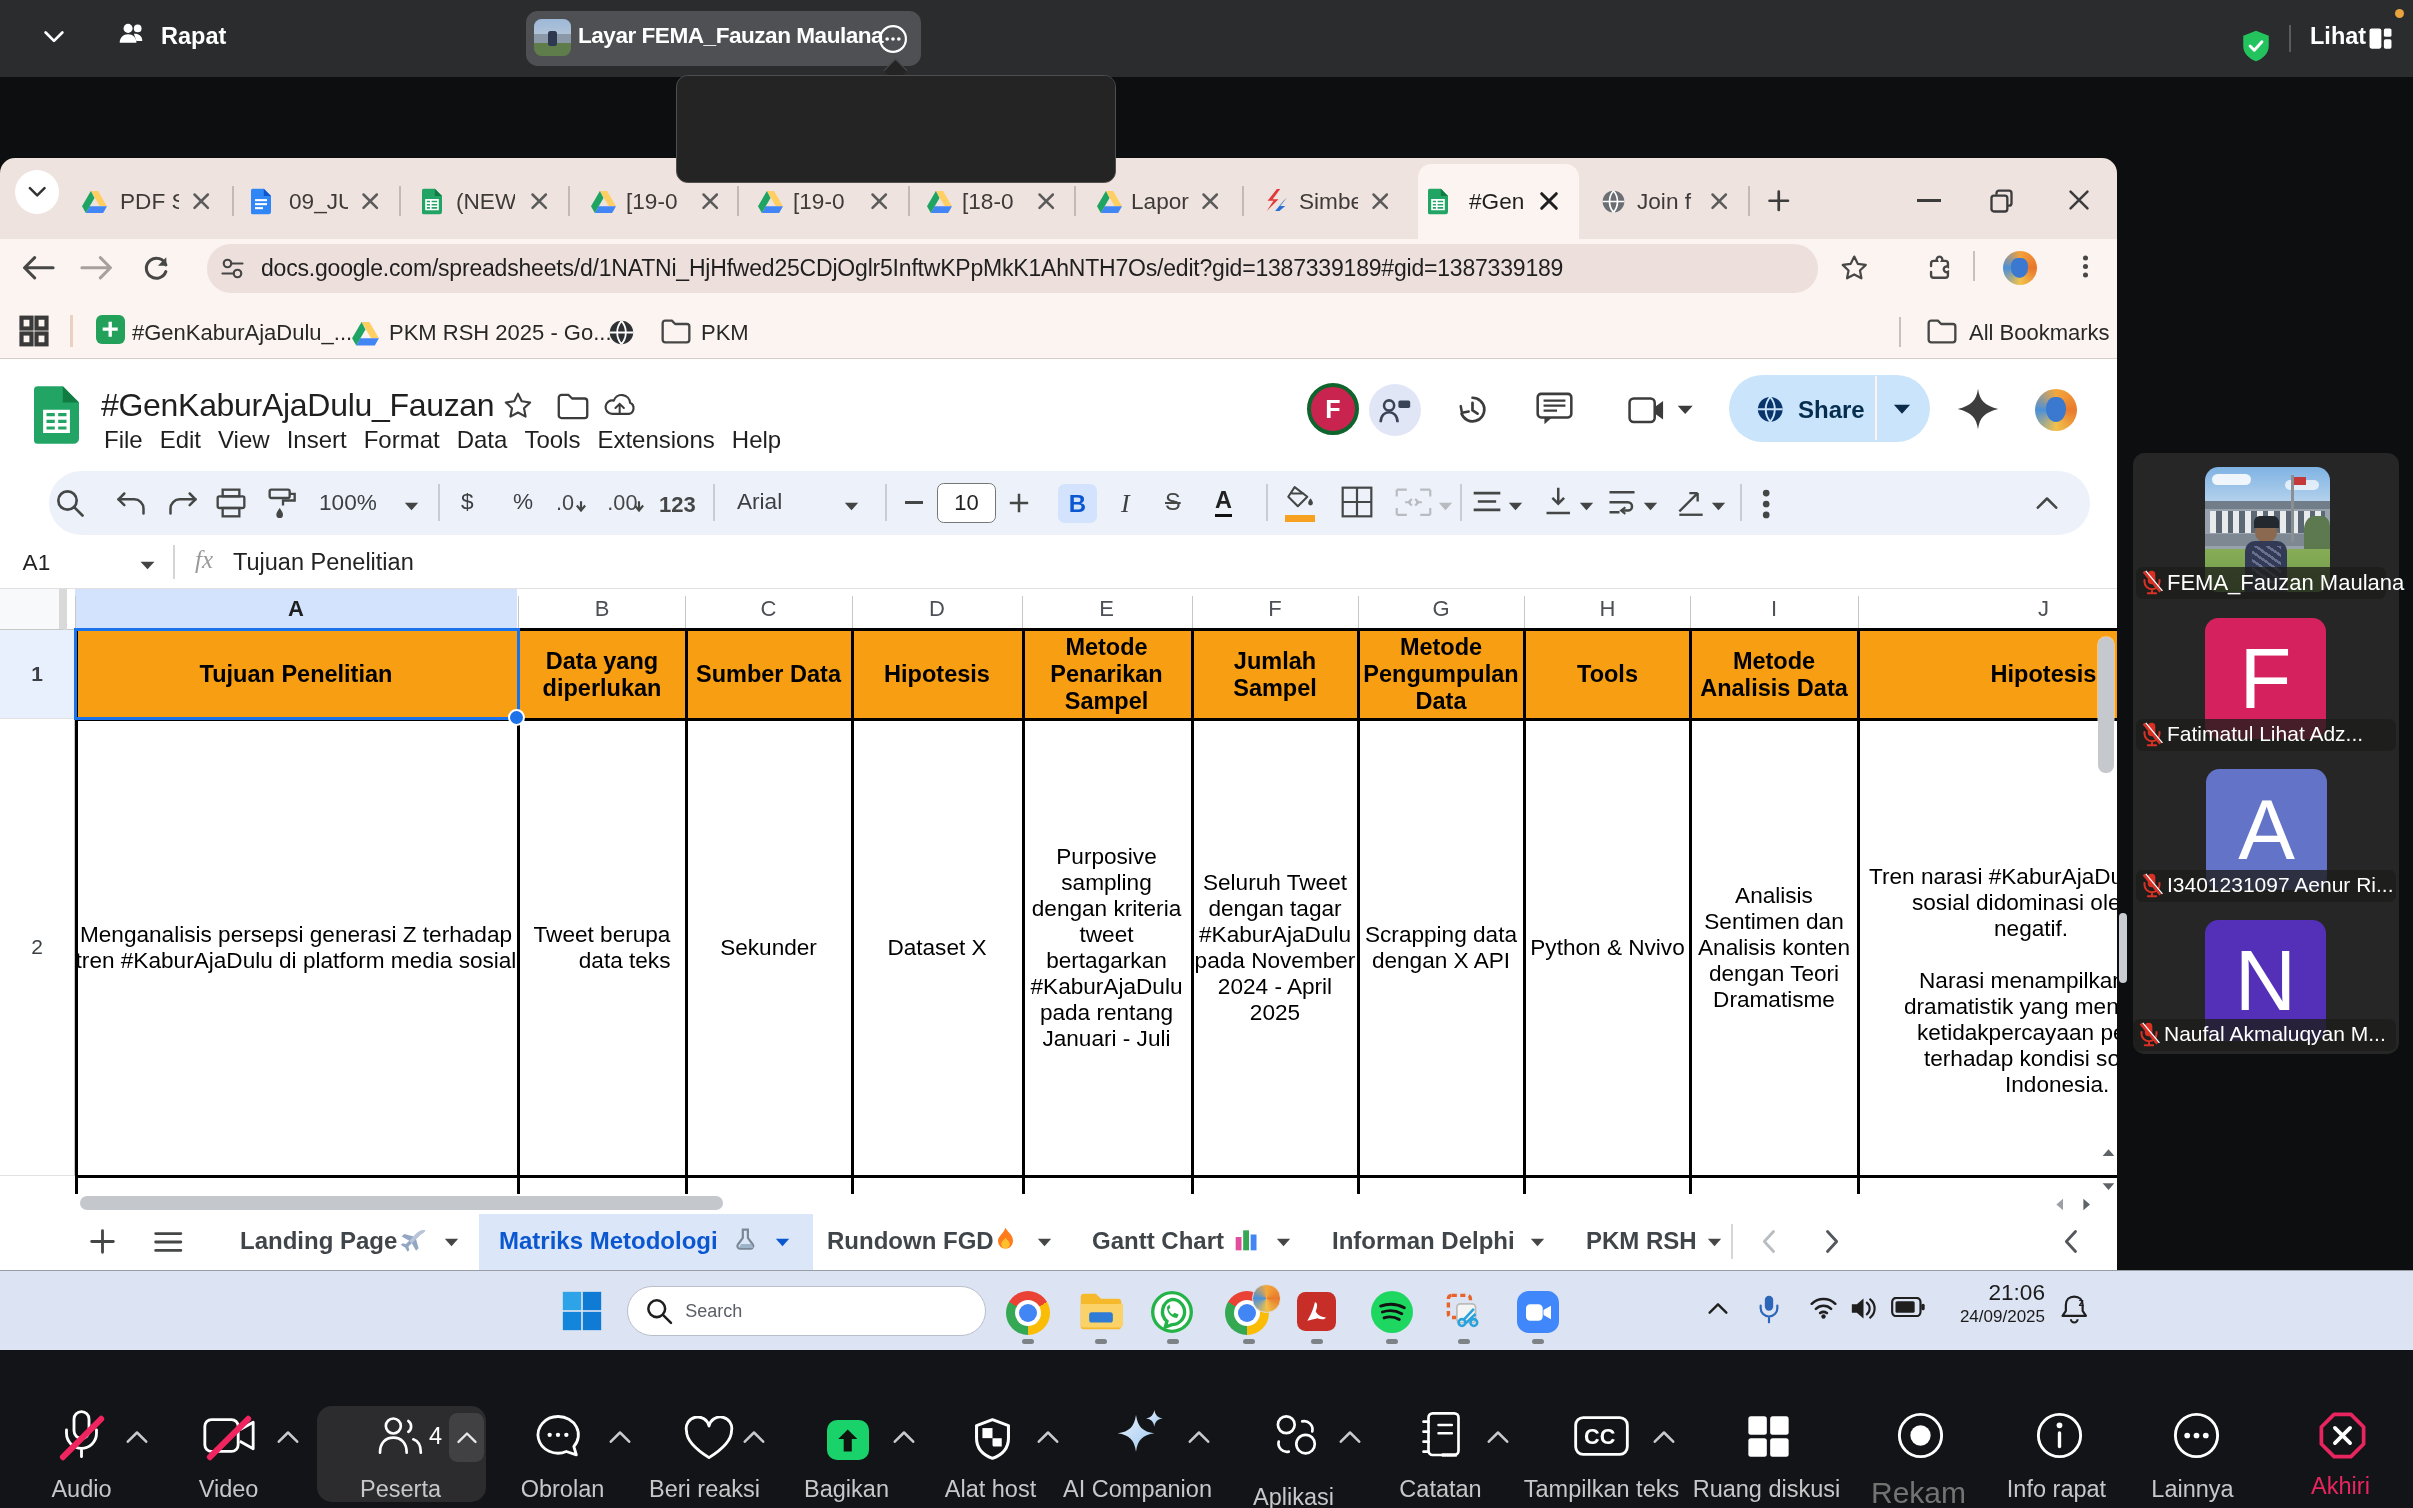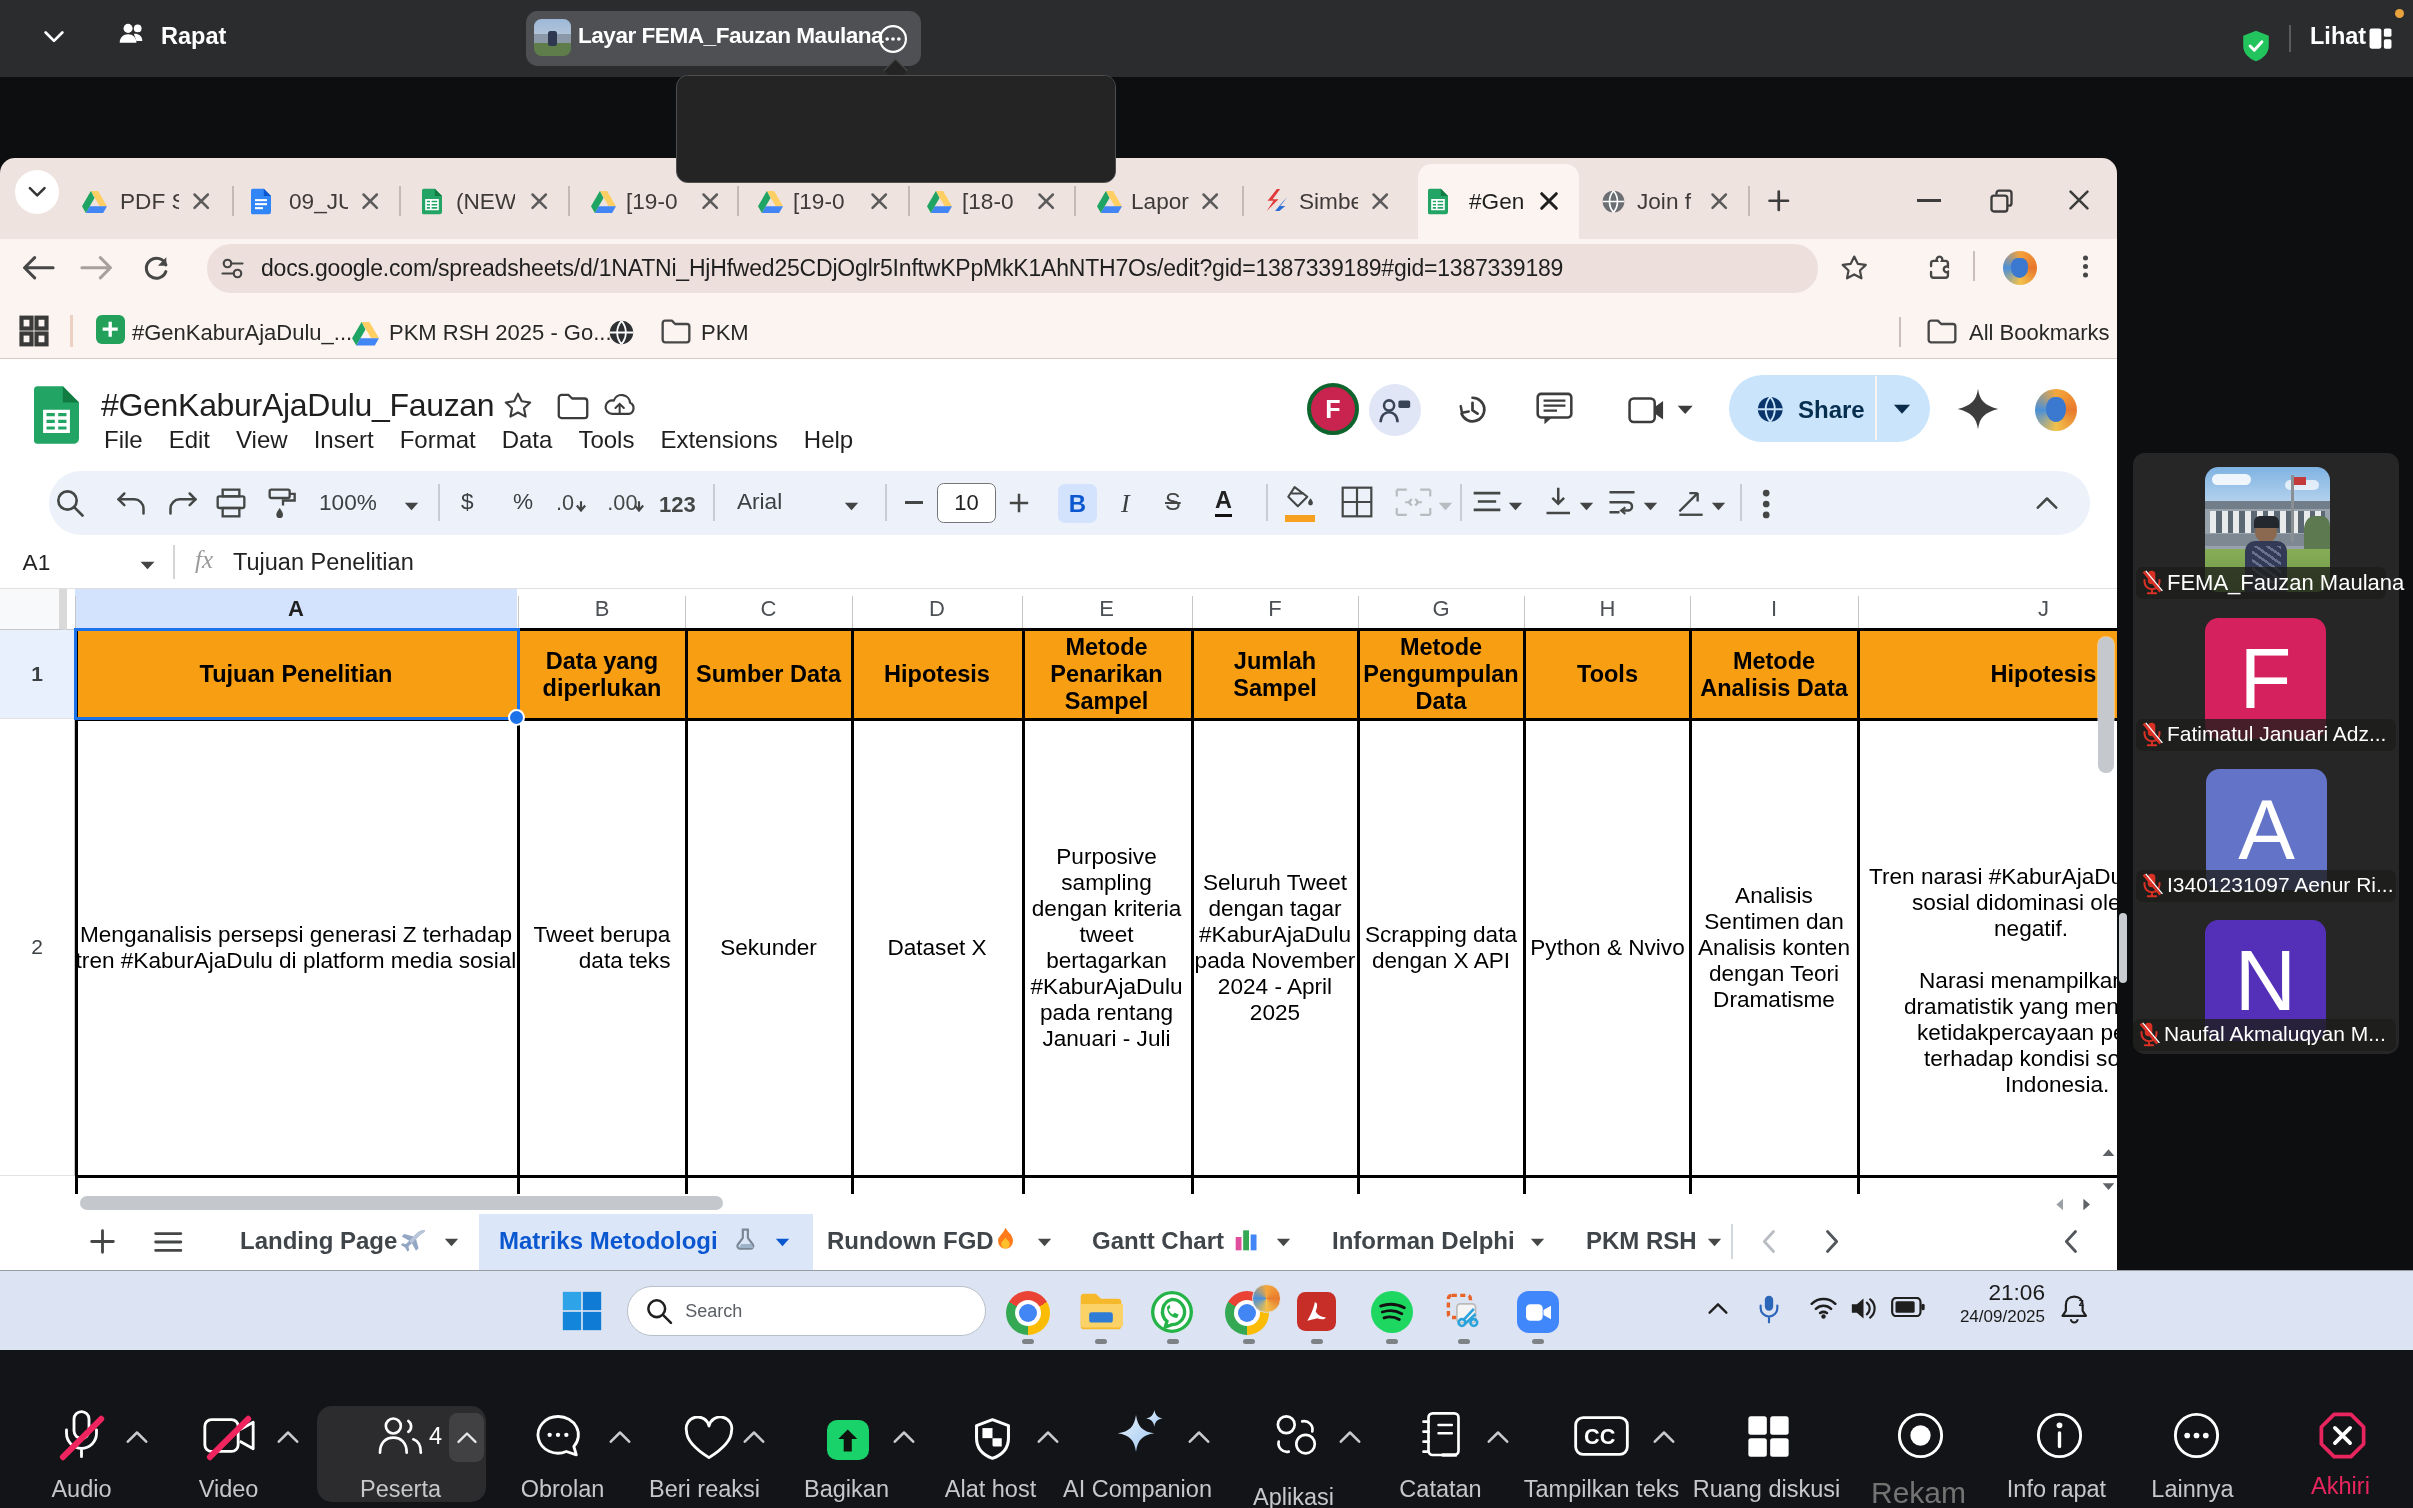--- a/index.html
+++ b/index.html
@@ -265,21 +265,21 @@
 <svg class="ab" style="left:503px;top:391px" width="30" height="30" viewBox="0 0 34 34">
       <path d="M17 3 L21.2 11.7 L30.8 13 L23.8 19.6 L25.6 29 L17 24.4 L8.4 29 L10.2 19.6 L3.2 13 L12.8 11.7 Z" stroke="#3c3c3c" stroke-width="2.4" fill="none" stroke-linejoin="round"></path>
     </svg>
 <svg class="ab" style="left:557px;top:393px" width="32" height="27" viewBox="0 0 36 30">
       <path d="M2 5 a3 3 0 0 1 3-3 h8 l4 4 h14 a3 3 0 0 1 3 3 v16 a3 3 0 0 1-3 3 H5 a3 3 0 0 1-3-3 Z" stroke="#3c3c3c" stroke-width="2.6" fill="none" stroke-linejoin="round"></path>
     </svg>
 <svg class="ab" style="left:602px;top:392px" width="37" height="27" viewBox="0 0 44 32">
       <path d="M12 26 a8 8 0 1 1 2-15.8 a10 10 0 0 1 19.4 2.6 a7 7 0 0 1-1.4 13.2 Z" stroke="#3c3c3c" stroke-width="2.6" fill="none" stroke-linejoin="round"></path>
       <path d="M16 19 l5-5 5 5 M21 14.5 V25" stroke="#3c3c3c" stroke-width="2.4" fill="none" stroke-linecap="round"></path>
     </svg>
-<div class="ab fl" style="left:104px;top:422px;height:35px;gap:26px;color:#1f1f1f;font-size:24px">
+<div class="ab fl" style="left:104px;top:422px;height:35px;gap:17px;color:#1f1f1f;font-size:24px">
       <span>File</span>
       <span>Edit</span>
       <span>View</span>
       <span>Insert</span>
       <span>Format</span>
       <span>Data</span>
       <span>Tools</span>
       <span>Extensions</span>
       <span>Help</span>
     </div>
@@ -870,21 +870,21 @@
         <path d="M5.5 1 L25.5 25" stroke="#fff" stroke-width="1.6"></path>
       </svg>
       <div class="ab" style="left:2167px;top:570px;color:#fff;font-size:22px;white-space:nowrap">FEMA_Fauzan Maulana</div>
       <div class="ab fl" style="left:2136px;top:719px;width:260px;height:32px;background:rgba(28,29,26,0.78);border-radius:6.7px"></div>
       <svg class="ab" style="left:2141px;top:722px" width="22" height="25" viewBox="0 0 26 30">
         <rect x="8" y="1" width="9" height="16" rx="4.5" fill="#d93025"></rect>
         <path d="M4 12 v2 a9 9 0 0 0 18 0 v-2 M13 23 v5 M8 28 h10" stroke="#d93025" stroke-width="2.4" fill="none" stroke-linecap="round"></path>
         <path d="M3 2 L23 26" stroke="#d93025" stroke-width="3"></path>
         <path d="M5.5 1 L25.5 25" stroke="#fff" stroke-width="1.6"></path>
       </svg>
-      <div class="ab" style="left:2167px;top:722px;color:#fff;font-size:21px;white-space:nowrap">Fatimatul Januari Adz...</div>
+      <div class="ab" style="left:2167px;top:722px;color:#fff;font-size:21px;white-space:nowrap">Fatimatul Lihat Adz...</div>
       <div class="ab fl" style="left:2136px;top:870px;width:260px;height:32px;background:rgba(28,29,26,0.78);border-radius:6.7px"></div>
       <svg class="ab" style="left:2141px;top:873px" width="22" height="25" viewBox="0 0 26 30">
         <rect x="8" y="1" width="9" height="16" rx="4.5" fill="#d93025"></rect>
         <path d="M4 12 v2 a9 9 0 0 0 18 0 v-2 M13 23 v5 M8 28 h10" stroke="#d93025" stroke-width="2.4" fill="none" stroke-linecap="round"></path>
         <path d="M3 2 L23 26" stroke="#d93025" stroke-width="3"></path>
         <path d="M5.5 1 L25.5 25" stroke="#fff" stroke-width="1.6"></path>
       </svg>
       <div class="ab" style="left:2167px;top:873px;color:#fff;font-size:21px;white-space:nowrap">I3401231097 Aenur Ri...</div>
       <div class="ab fl" style="left:2133px;top:1019px;width:263px;height:32px;background:rgba(28,29,26,0.78);border-radius:6.7px"></div>
       <svg class="ab" style="left:2138px;top:1022px" width="22" height="25" viewBox="0 0 26 30">

